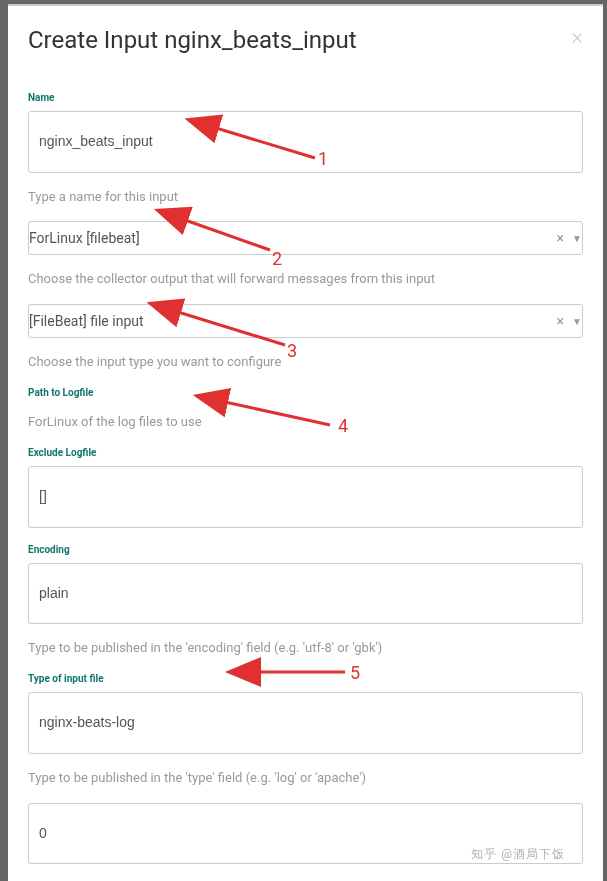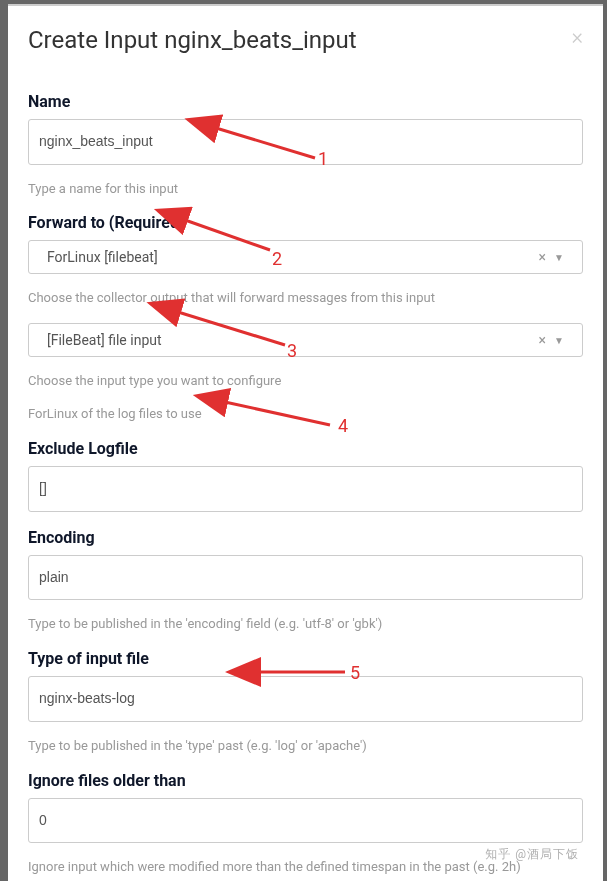--- a/index.html
+++ b/index.html
@@ -38,44 +38,44 @@
       color: #ccc;
       cursor: pointer;
       line-height: 1;
       font-weight: 300;
     }
     .form-group {
       margin-bottom: 16px;
     }
     .form-label {
       display: block;
-      font-size: 16px;
+      font-size: 10px;
       font-weight: 700;
-      color: #0f172a;
+      color: #0f766e;
       margin-bottom: 8px;
     }
     .form-input {
       width: 100%;
-      padding: 12px 10px;
+      padding: 20px 10px;
       font-size: 14px;
       color: #555;
       border: 1px solid #ccc;
       border-radius: 3px;
       background: #fff;
       line-height: 1.4;
     }
     .form-input.focused {
       border-color: #56a7d8;
       box-shadow: 0 0 4px rgba(86,167,216,0.5);
     }
     .form-select {
       width: 100%;
       display: flex;
       align-items: center;
-      padding: 8px 18px;
+      padding: 8px 0;
       font-size: 14px;
       color: #555;
       border: 1px solid #ccc;
       border-radius: 3px;
       background: #fff;
       cursor: pointer;
     }
     .form-select .select-value { flex: 1; }
     .form-select .select-clear {
       color: #999;
@@ -99,21 +99,21 @@
       pointer-events: none;
     }
     .arrow-num {
       position: absolute;
       font-size: 18px;
       font-weight: 400;
       color: #e03030;
     }
     .watermark {
       position: absolute;
-      right: 28px;
+      right: 42px;
       bottom: 18px;
       font-size: 12px;
       color: rgba(120,120,120,0.6);
       letter-spacing: 1px;
     }
   </style>
 </head>
 <body>
 
 <div class="modal">
@@ -123,61 +123,60 @@
     <span class="modal-close">×</span>
   </div>
 
   <div class="form-group">
     <label class="form-label">Name</label>
     <input class="form-input" value="nginx_beats_input" style="">
     <div class="help-text">Type a name for this input</div>
   </div>
 
   <div class="form-group">
-    <label class="form-label">Forward to (Required)</label>
     <div class="form-select">
       <span class="select-value">ForLinux [filebeat]</span>
       <span class="select-clear">×</span>
       <span class="select-caret">▼</span>
     </div>
     <div class="help-text">Choose the collector output that will forward messages from this input</div>
   </div>
 
   <div class="form-group">
     <div class="form-select">
       <span class="select-value">[FileBeat] file input</span>
       <span class="select-clear">×</span>
       <span class="select-caret">▼</span>
     </div>
     <div class="help-text">Choose the input type you want to configure</div>
   </div>
 
   <div class="form-group">
+    <label class="form-label">Path to Logfile</label>
     <div class="help-text">ForLinux of the log files to use</div>
   </div>
 
   <div class="form-group">
     <label class="form-label">Exclude Logfile</label>
     <input class="form-input" value="[]" style="">
   </div>
 
   <div class="form-group">
     <label class="form-label">Encoding</label>
     <input class="form-input" value="plain" style="">
     <div class="help-text">Type to be published in the 'encoding' field (e.g. 'utf-8' or 'gbk')</div>
   </div>
 
   <div class="form-group">
     <label class="form-label">Type of input file</label>
     <input class="form-input" value="nginx-beats-log" style="">
-    <div class="help-text">Type to be published in the 'type' past (e.g. 'log' or 'apache')</div>
-  </div>
-
-  <div class="form-group">
-    <label class="form-label">Ignore files older than</label>
+    <div class="help-text">Type to be published in the 'type' field (e.g. 'log' or 'apache')</div>
+  </div>
+
+  <div class="form-group">
     <input class="form-input" value="0" style="">
     <div class="help-text">Ignore input which were modified more than the defined timespan in the past (e.g. 2h)</div>
   </div>
 
   <div class="form-group">
     <label class="form-label">Scan frequency in seconds</label>
 
   </div>
 
 </div>

